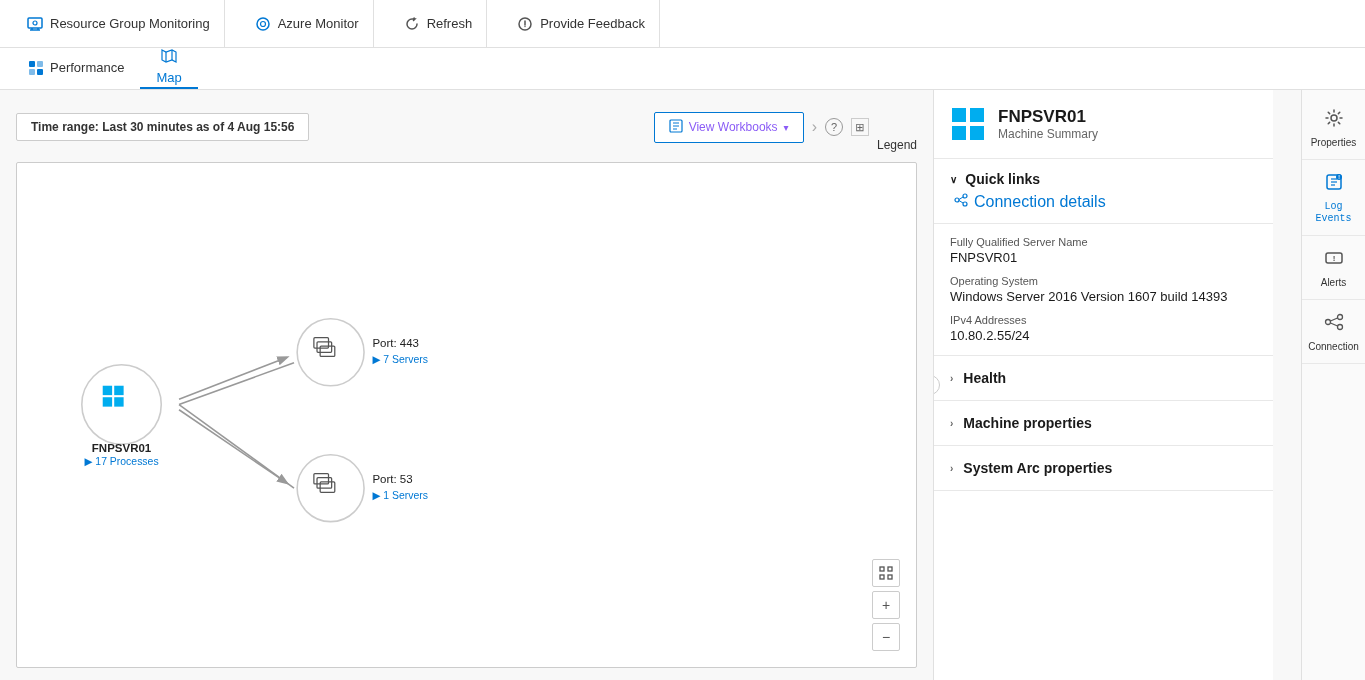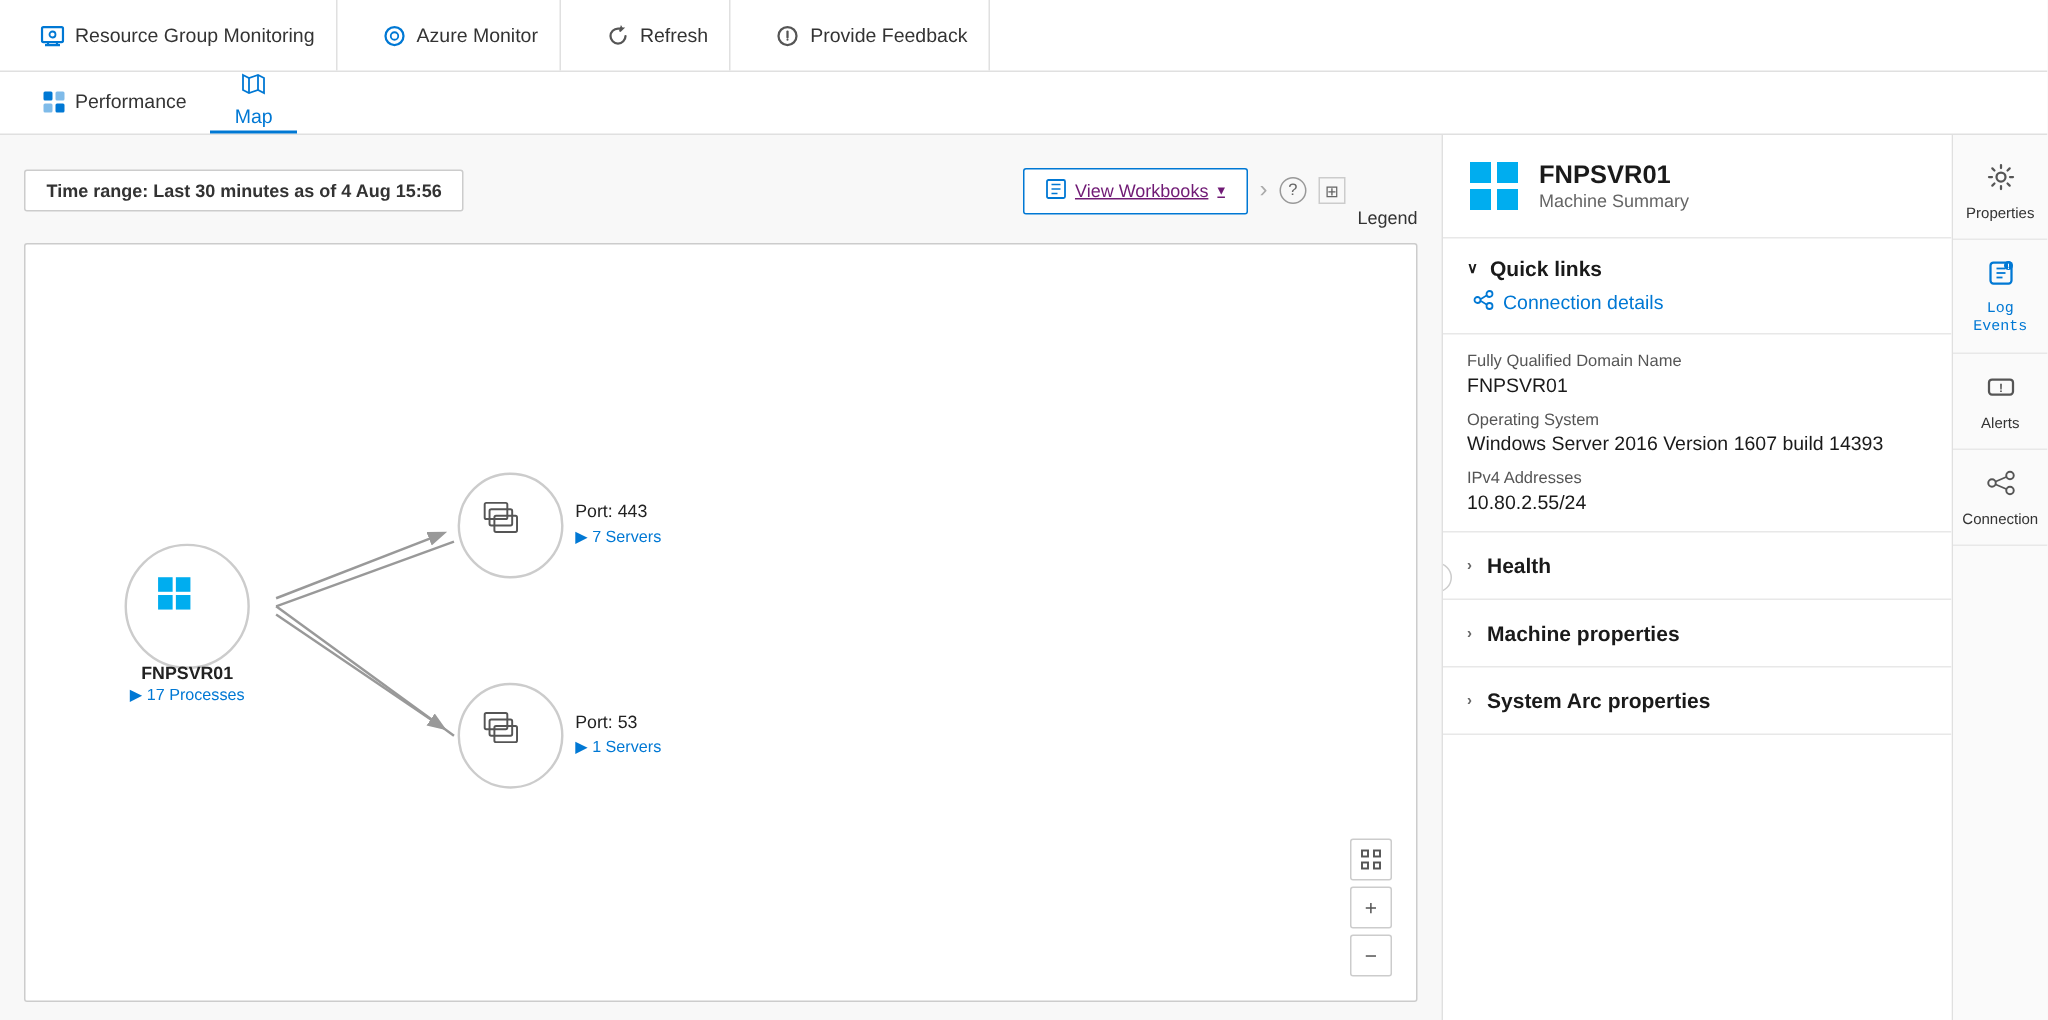--- a/index.html
+++ b/index.html
@@ -51,21 +51,21 @@
     .time-range-btn {
       border: 1px solid #ccc; background: #fff; padding: 6px 14px;
       border-radius: 2px; cursor: pointer; font-size: 12px; color: #333;
     }
     .time-range-btn span { font-weight: 600; }
 
     .map-right-controls { display: flex; align-items: center; gap: 8px; }
     .view-workbooks-btn {
       display: flex; align-items: center; gap: 6px;
       border: 1.5px solid #0078d4; background: #fff; padding: 6px 14px;
-      border-radius: 2px; cursor: pointer; font-size: 12px; color: #701a75; text-decoration: underline;
+      border-radius: 2px; cursor: pointer; font-size: 12px; color: #8b5cf6;
     }
     .legend-icon { width: 18px; height: 18px; border-radius: 50%; border: 1px solid #999; display: inline-flex; align-items: center; justify-content: center; cursor: pointer; color: #666; font-size: 11px; }
     .expand-icon { width: 18px; height: 18px; display: inline-flex; align-items: center; justify-content: center; cursor: pointer; color: #666; font-size: 11px; border: 1px solid #ccc; }
     .legend-label { font-size: 12px; color: #333; margin-top: 36px; }
 
     
     .map-canvas {
       flex: 1; border: 1px solid #ccc; background: #fff; border-radius: 2px;
       position: relative; overflow: hidden;
     }
@@ -101,40 +101,40 @@
     .machine-subtitle { font-size: 12px; color: #666; }
 
     .panel-section { padding: 12px 16px; border-bottom: 1px solid #e8e8e8; }
     .section-header {
       display: flex; align-items: center; gap: 8px;
       font-size: 14px; font-weight: 600; color: #1a1a1a;
       cursor: pointer; margin-bottom: 6px;
     }
     .connection-link {
       display: flex; align-items: center; gap: 6px;
-      color: #0078d4; font-size: 13px; cursor: pointer; padding-left: 4px;
+      color: #0078d4; font-size: 16px; cursor: pointer; padding-left: 4px;
     }
 
     .info-section { padding: 12px 16px; border-bottom: 1px solid #e8e8e8; }
     .info-label { font-size: 11px; color: #555; margin-bottom: 2px; margin-top: 10px; }
     .info-label:first-child { margin-top: 0; }
     .info-value { font-size: 13px; color: #1a1a1a; }
 
     .collapse-section {
       display: flex; align-items: center; gap: 10px;
       padding: 14px 16px; border-bottom: 1px solid #e8e8e8;
       cursor: pointer; font-size: 14px; font-weight: 600; color: #1a1a1a;
     }
     .collapse-chevron { font-size: 10px; color: #666; }
 
     
     .far-right-sidebar {
       width: 64px; background: #fafafa; border-left: 1px solid #e0e0e0;
       display: flex; flex-direction: column; align-items: center;
-      padding-top: 8px; gap: 2px;
+      padding-top: 8px; gap: 2px; margin-left: 28px;
     }
     .sidebar-action {
       display: flex; flex-direction: column; align-items: center;
       padding: 10px 6px; cursor: pointer; width: 100%;
       border-bottom: 1px solid #e8e8e8; gap: 4px;
     }
     .sidebar-action .sa-icon { font-size: 18px; color: #555; }
     .sidebar-action .sa-label { font-size: 10px; color: #333; text-align: center; line-height: 1.2; }
     .sidebar-action .sa-label.blue { color: #0078d4; font-family: Liberation Mono, monospace; }
 
@@ -334,21 +334,21 @@
             <circle cx="11" cy="11" r="2" stroke="#0078d4" stroke-width="1.2" fill="none"></circle>
             <line x1="5" y1="6.5" x2="9" y2="4" stroke="#0078d4" stroke-width="1"></line>
             <line x1="5" y1="7.5" x2="9" y2="10" stroke="#0078d4" stroke-width="1"></line>
           </svg>
         </span>
         <span>Connection details</span>
       </div>
     </div>
 
     <div class="info-section">
-      <div class="info-label">Fully Qualified Domain Name</div>
+      <div class="info-label">Fully Qualified Server Name</div>
       <div class="info-value">FNPSVR01</div>
 
       <div class="info-label">Operating System</div>
       <div class="info-value">Windows Server 2016 Version 1607 build 14393</div>
 
       <div class="info-label">IPv4 Addresses</div>
       <div class="info-value">10.80.2.55/24</div>
     </div>
 
     <div class="collapse-section">

